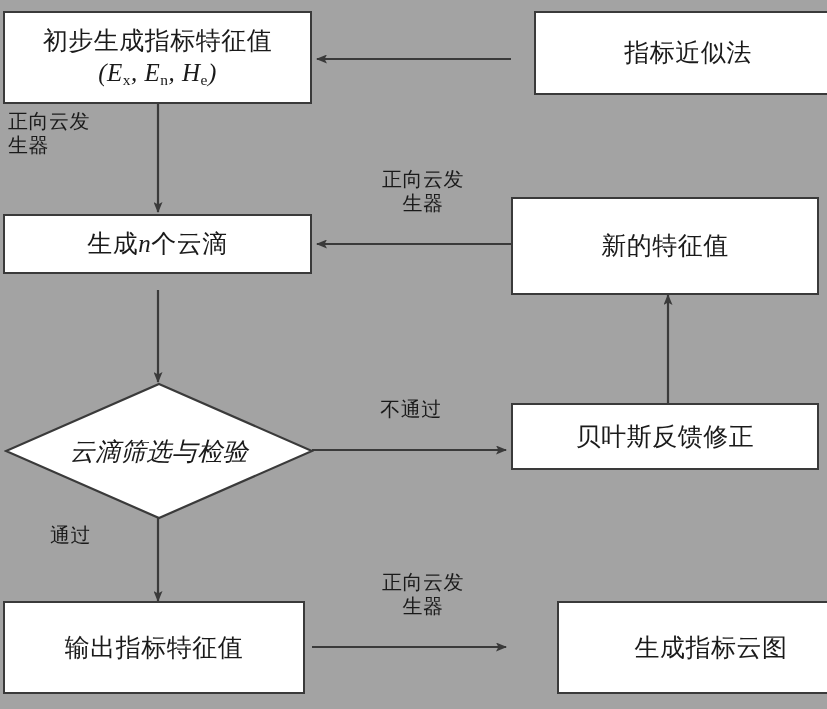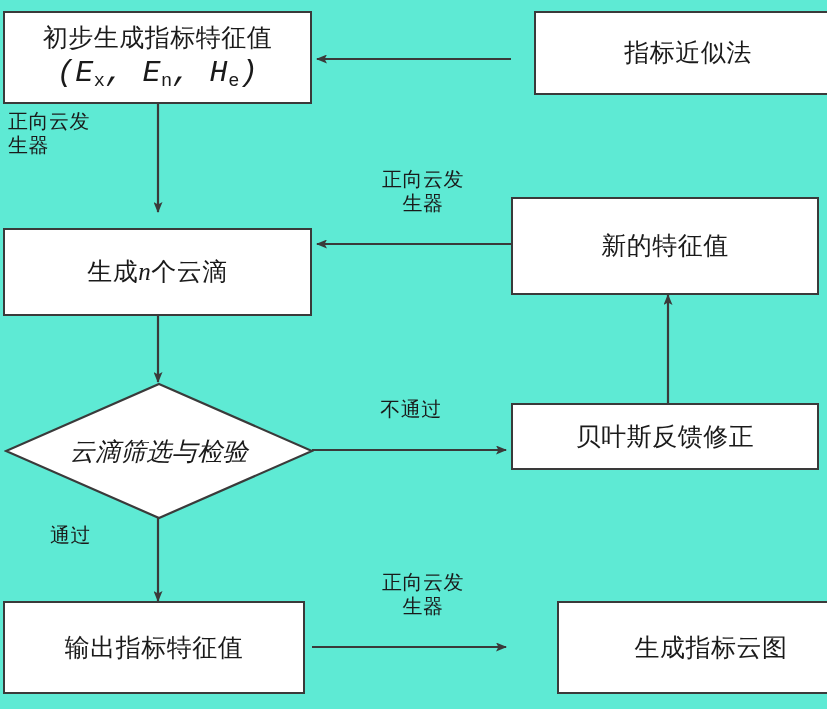--- a/index.html
+++ b/index.html
@@ -4,21 +4,21 @@
 <style>
   html, body {
     margin: 0;
     padding: 0;
     background: #ffffff;
   }
   #canvas {
     position: relative;
     width: 827px;
     height: 709px;
-    background: #5eead4;
+    background: #a3a3a3;
     font-family: "Liberation Serif", "DejaVu Serif", serif;
     overflow: hidden;
   }
   .node {
     position: absolute;
     box-sizing: border-box;
     border: 2px solid #3a3a3a;
     background: #ffffff;
     display: flex;
     align-items: center;
@@ -27,23 +27,23 @@
     color: #1a1a1a;
     font-size: 25px;
     line-height: 1.28;
     letter-spacing: 0.5px;
   }
   .node .inner {
     padding: 0 6px;
   }
   .mathline {
     display: block;
-    font-family: Liberation Mono, monospace;
+    font-family: Liberation Serif, serif;
     font-style: italic;
-    font-size: 30px;
+    font-size: 25px;
     white-space: nowrap;
   }
   .mathline sub {
     font-size: 0.62em;
     font-style: normal;
     vertical-align: -0.28em;
   }
   .ital-n {
     font-style: italic;
     font-family: "Liberation Serif", "DejaVu Serif", serif;
@@ -123,21 +123,21 @@
     <div class="inner">
       <div>初步生成指标特征值</div>
       <span class="mathline"><span>(</span><span>E</span><sub>x</sub><span>, </span><span>E</span><sub>n</sub><span>, </span><span>H</span><sub>e</sub><span>)</span></span>
     </div>
   </div>
 
   <div class="node" style="left:534px; top:11px; width:308px; height:84px;">
     <div class="inner">指标近似法</div>
   </div>
 
-  <div class="node" style="left:3px; top:214px; width:309px; height:88px;margin-top:14px;">
+  <div class="node" style="left:3px; top:214px; width:309px; height:60px;">
     <div class="inner">
       <span>生成</span><span class="ital-n">n</span><span>个云滴</span>
     </div>
   </div>
 
   <div class="node" style="left:511px; top:197px; width:308px; height:98px;">
     <div class="inner">新的特征值</div>
   </div>
 
   <div class="diamond-wrap" style="left:4px; top:382px; width:310px; height:138px;">

